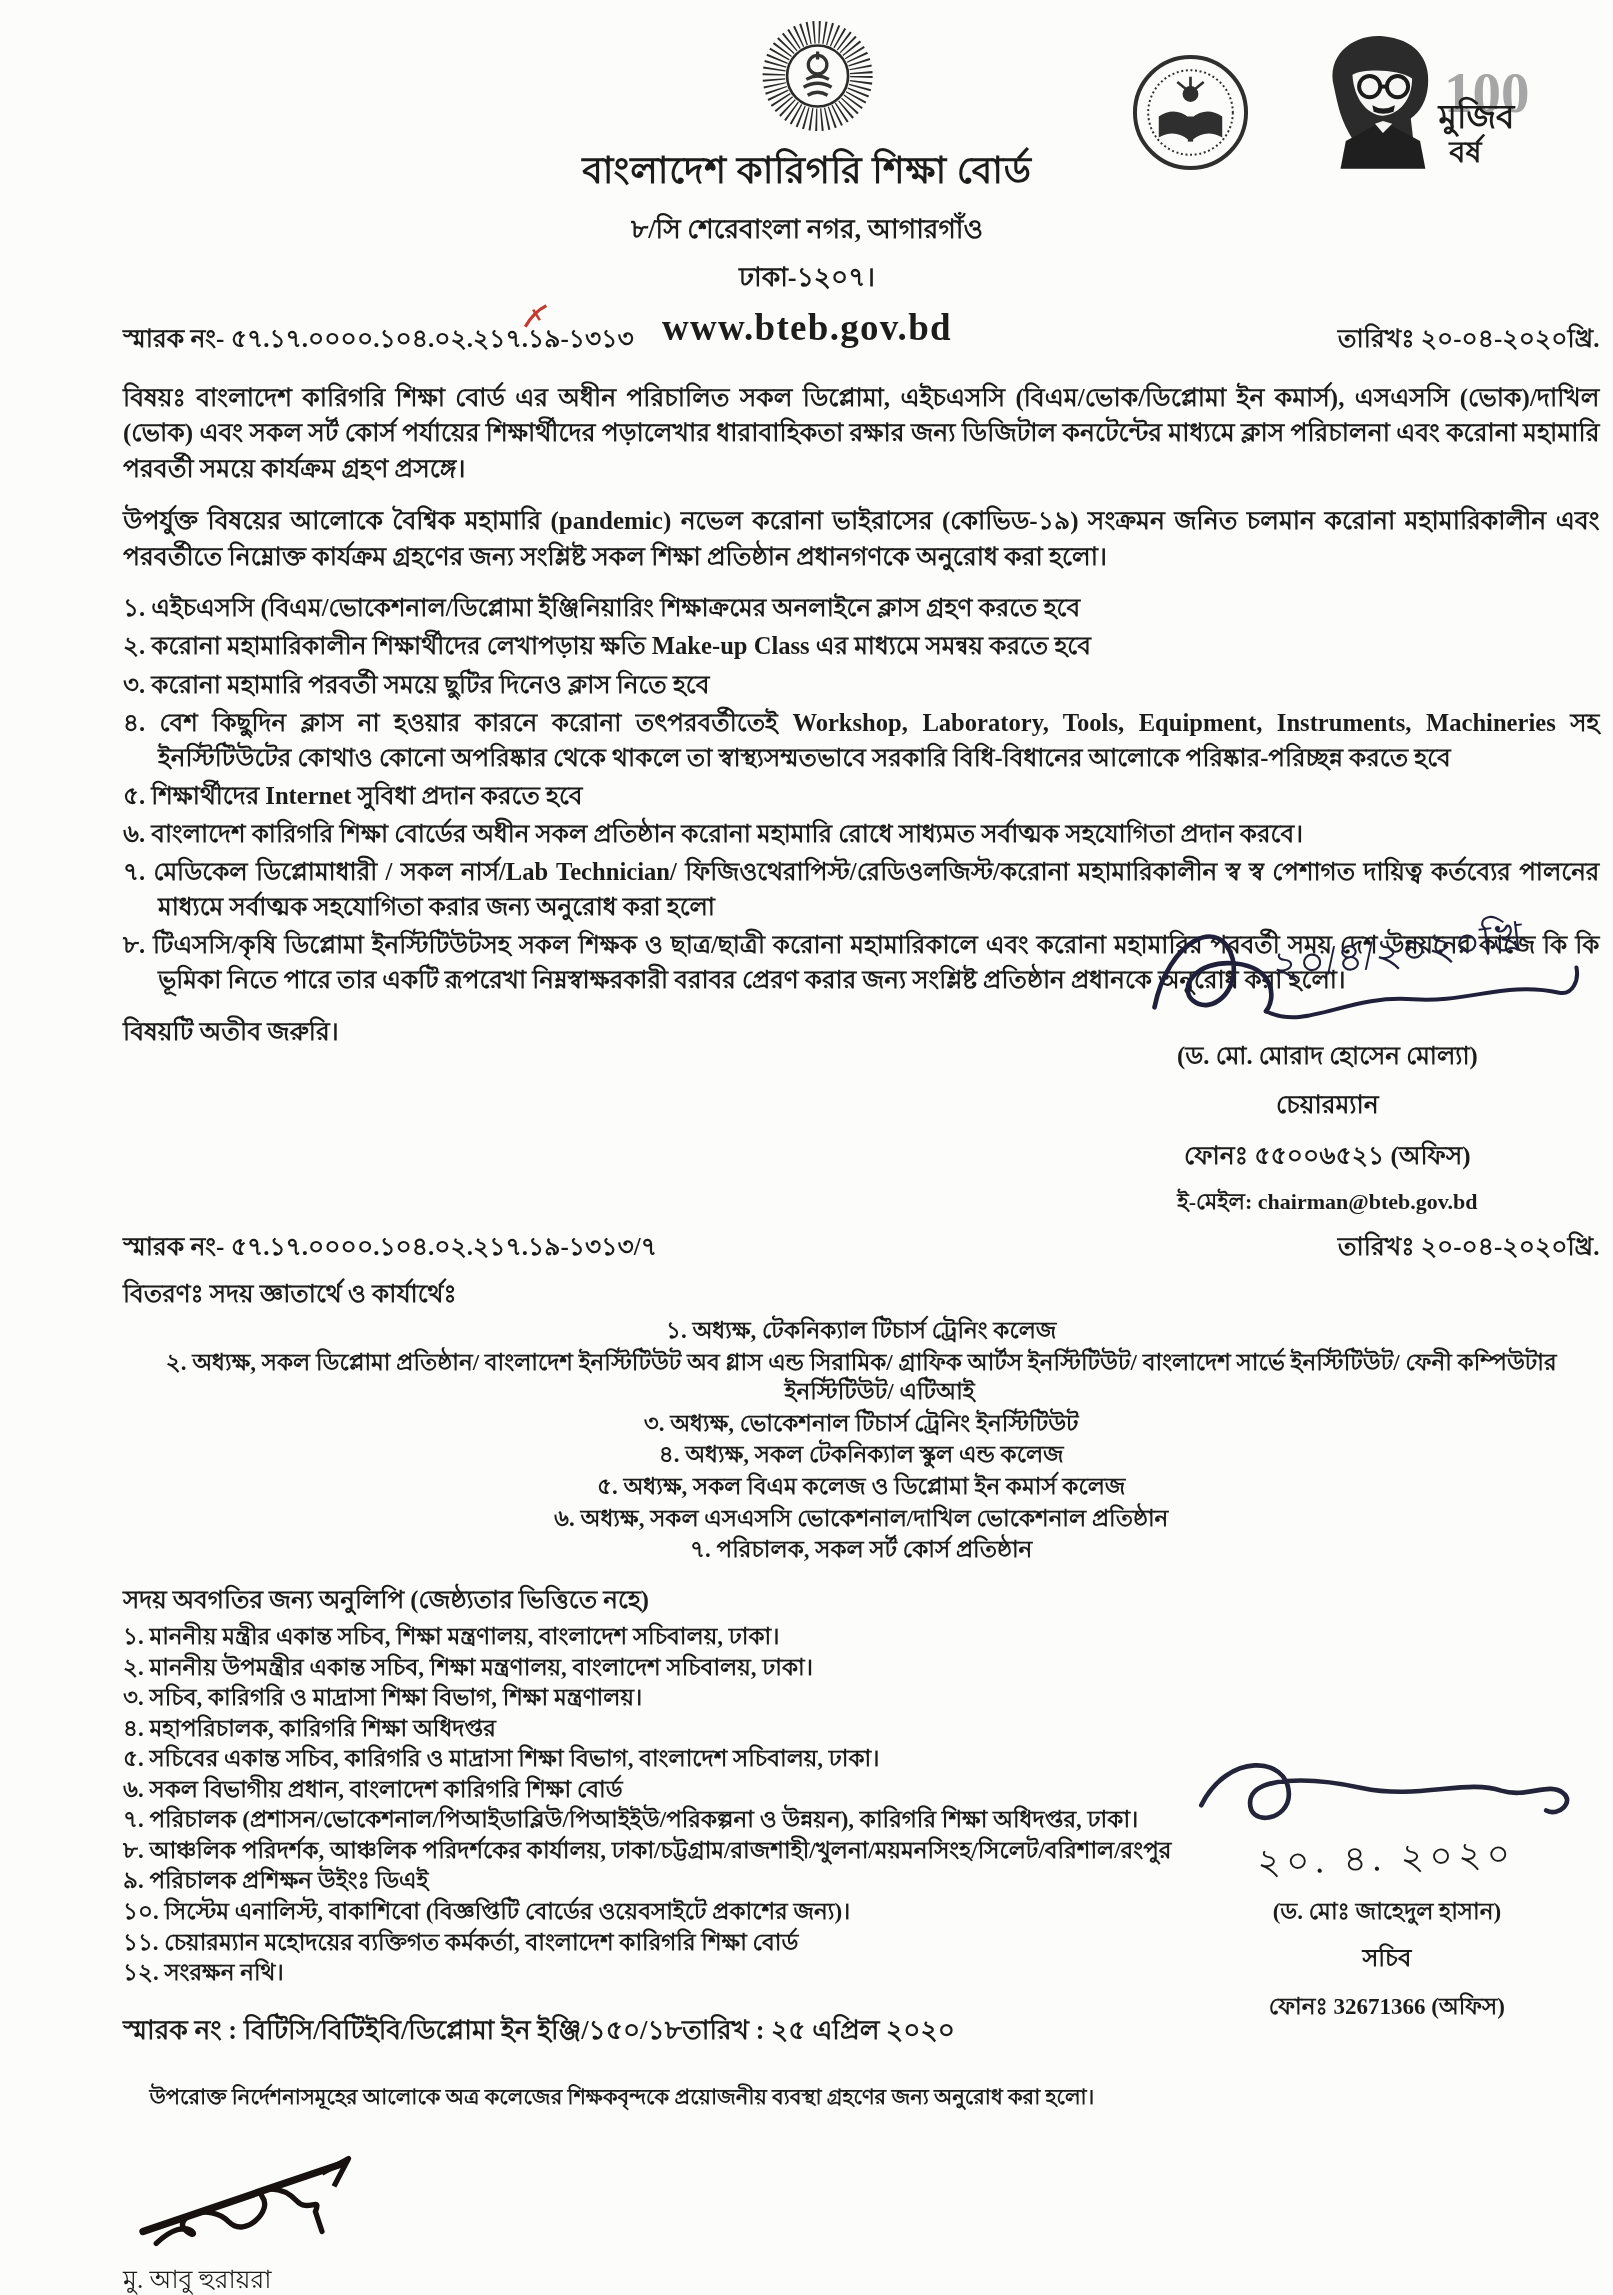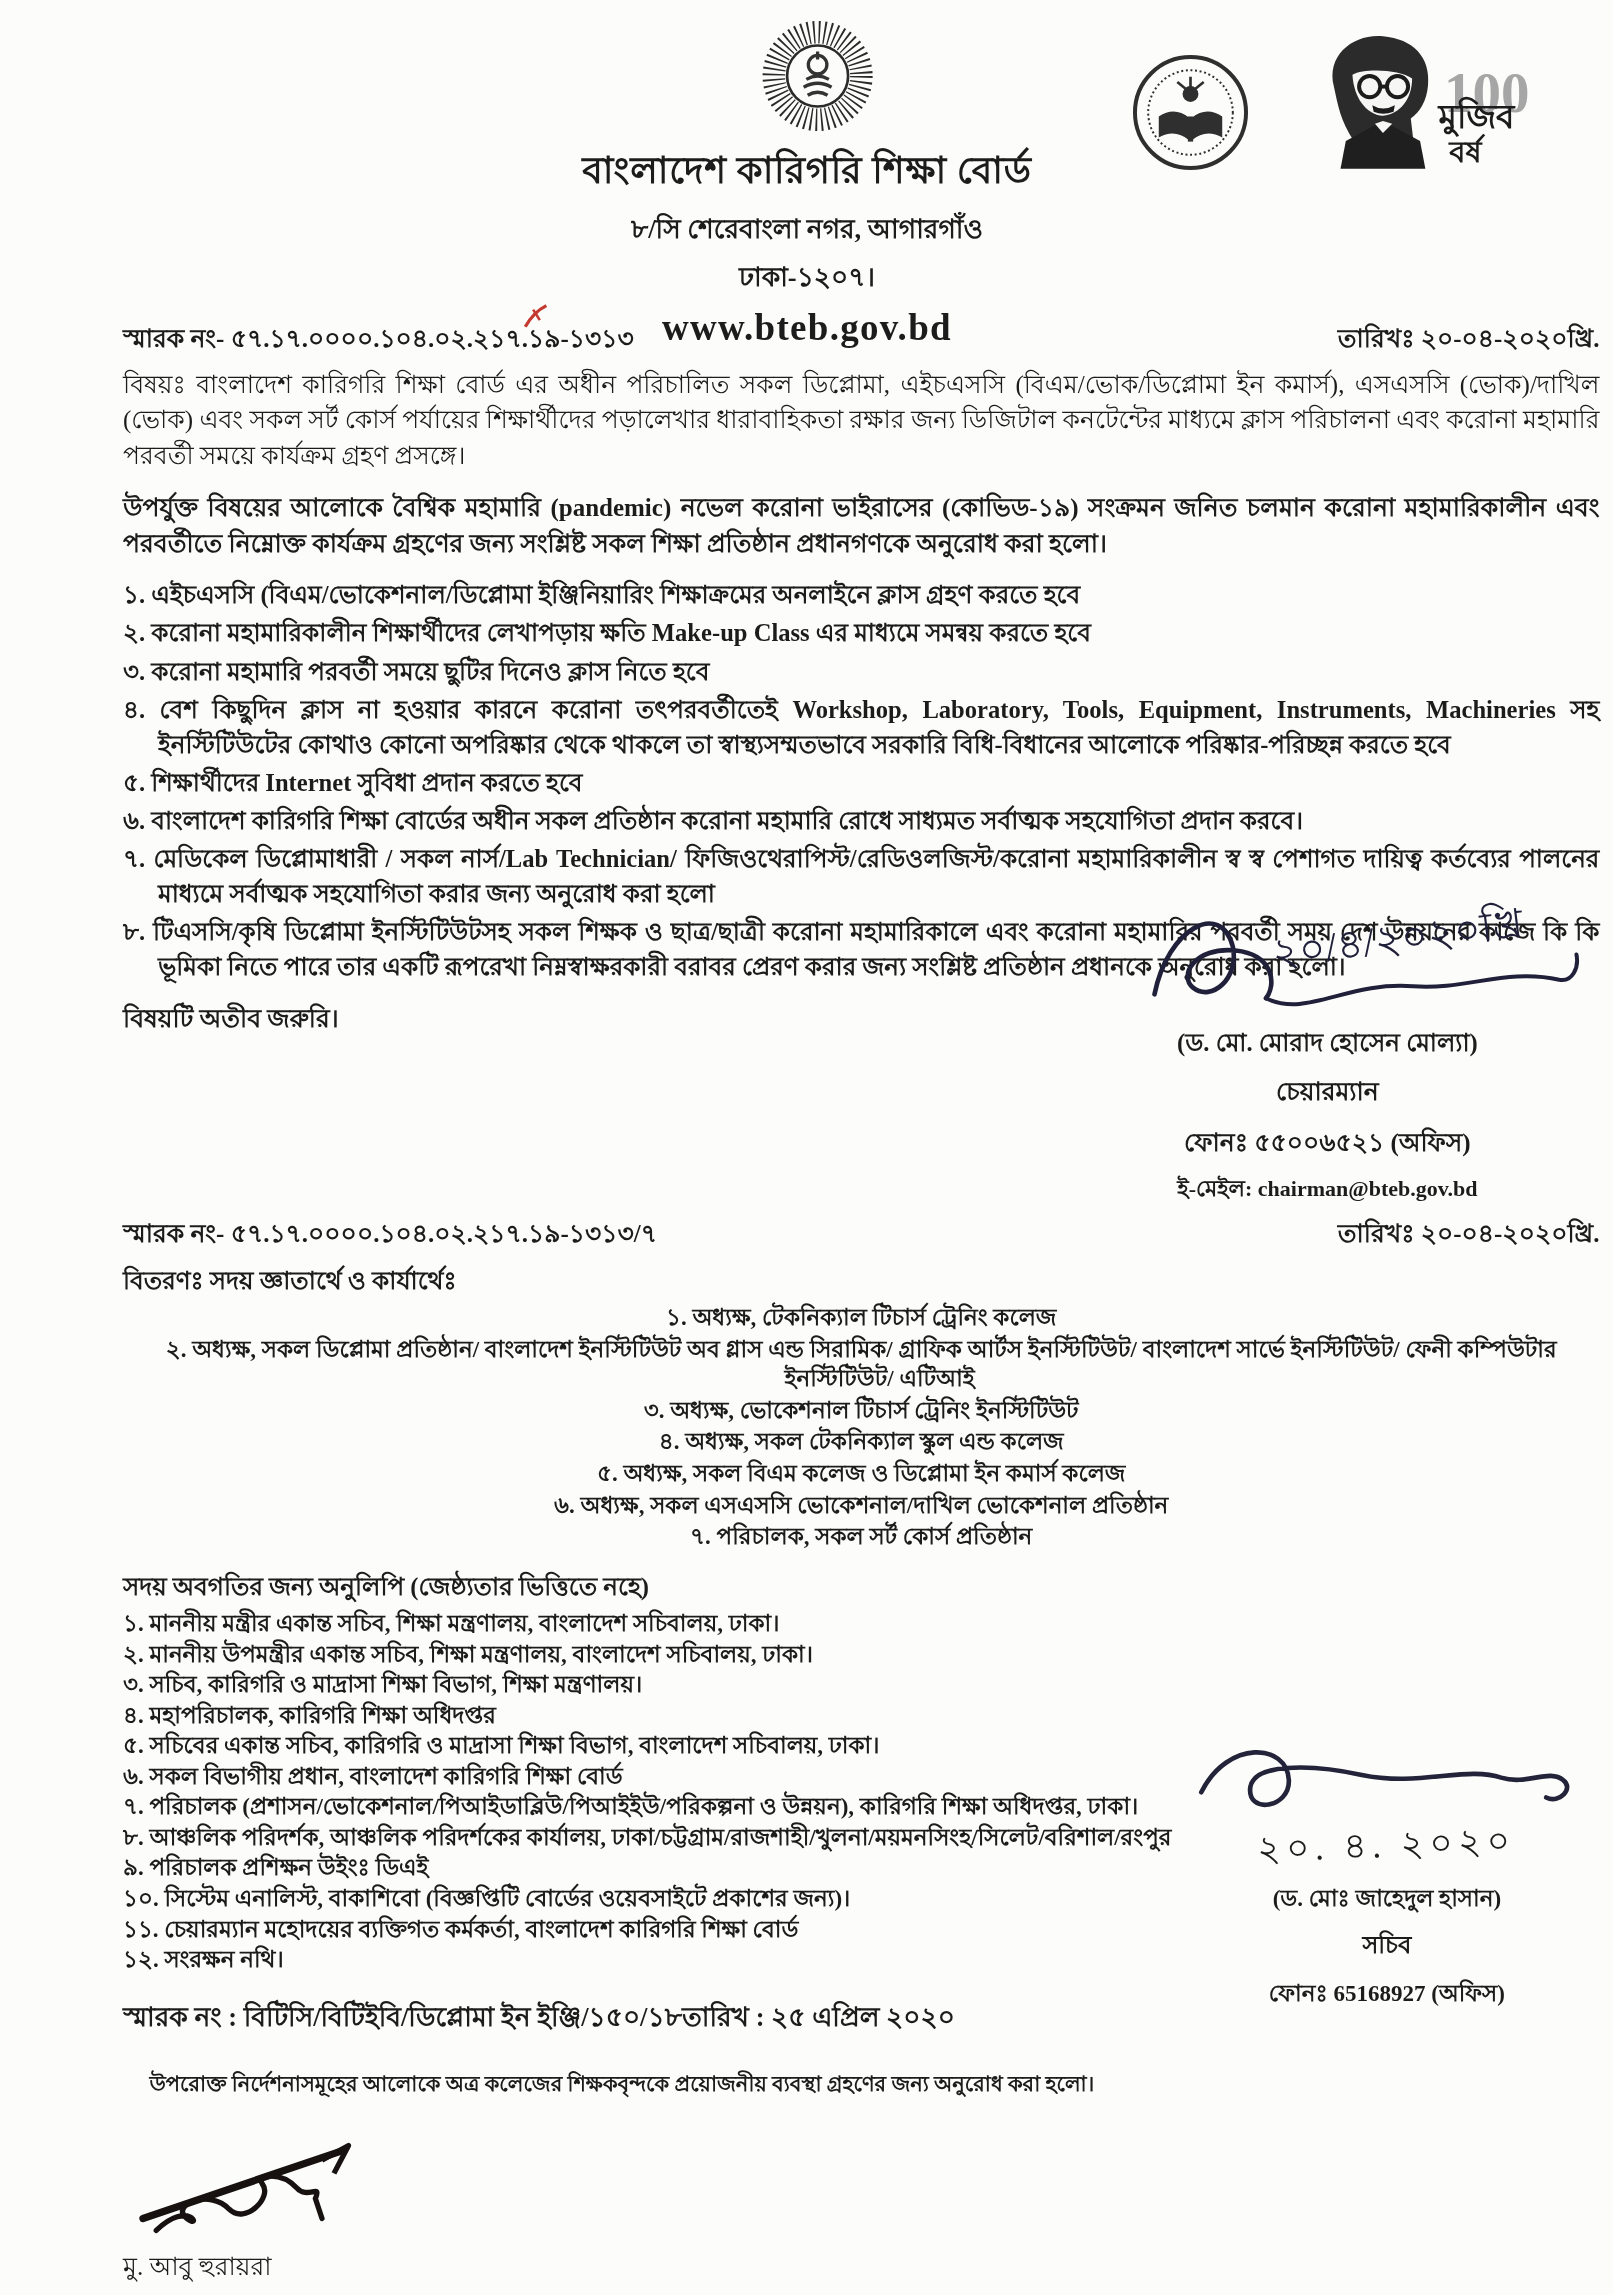--- a/index.html
+++ b/index.html
@@ -16,21 +16,21 @@
   .city{font-size:26.5px;font-weight:700;margin-top:4px;}
   .website{font-size:37px;font-weight:700;margin-top:5.3px;letter-spacing:1.3px;}
   .round-logo{position:absolute;left:1131px;top:53px;}
   .mujib-logo{position:absolute;left:1314px;top:28px;}
   
   .content{padding:0 14.6px 0 123px;}
   .memo-row{display:flex;justify-content:space-between;align-items:baseline;
     font-size:25px;font-weight:700;margin-top:5.3px;}
   .ref-wrap{position:relative;display:inline-block;}
   .red-tick{position:absolute;left:397px;top:-16px;}
-  .subject{font-size:25px;font-weight:400;text-align:justify;line-height:1.42;margin-top:5px;}
+  .subject{font-size:25px;font-weight:700;text-align:justify;line-height:1.42;margin-top:18px;}
   .intro{font-size:25px;font-weight:700;text-align:justify;line-height:1.42;margin-top:17px;}
   .directives{margin-top:17px;}
   .item{font-size:24.6px;font-weight:700;line-height:1.42;text-align:justify;
     padding-left:35px;text-indent:-35px;margin-top:3.3px;}
   
   .urgent-row{display:flex;align-items:flex-start;margin-top:13.3px;}
   .urgent{font-size:25px;font-weight:700;white-space:nowrap;}
   .chairman-block{margin-left:auto;width:544px;text-align:center;margin-top:-111px;}
   .sig-name{font-size:24.6px;font-weight:700;margin-top:1.3px;}
   .sig-title{font-size:25px;font-weight:700;margin-top:8px;}
@@ -181,21 +181,21 @@
         <div class="cc-item">১২. সংরক্ষন নথি।</div>
       </div>
 
       <div class="secretary-block">
         <svg width="398" height="100" viewBox="0 0 600 150">
           <path d="M20,110 C60,30 150,36 152,92 C154,134 88,144 94,102 C100,68 180,66 262,84 C348,102 420,70 472,88 C512,100 544,74 566,92 C582,104 560,128 540,118" fill="none" stroke="#23233a" stroke-width="7" stroke-linecap="round"></path>
         </svg>
         <div class="hand-date">২০. ৪. ২০২০</div>
         <div class="sec-name">(ড. মোঃ জাহেদুল হাসান)</div>
         <div class="sec-title">সচিব</div>
-        <div class="sec-phone">ফোনঃ 65168927 (অফিস)</div>
+        <div class="sec-phone">ফোনঃ 32671366 (অফিস)</div>
       </div>
     </div>
 
     <div class="memo-row3">
       <span>স্মারক নং : বিটিসি/বিটিইবি/ডিপ্লোমা ইন ইঞ্জি/১৫০/১৮</span>
       <span class="date3">তারিখ : ২৫ এপ্রিল ২০২০</span>
     </div>
 
     <div class="closing">উপরোক্ত নির্দেশনাসমূহের আলোকে অত্র কলেজের শিক্ষকবৃন্দকে প্রয়োজনীয় ব্যবস্থা গ্রহণের জন্য অনুরোধ করা হলো।</div>
 

